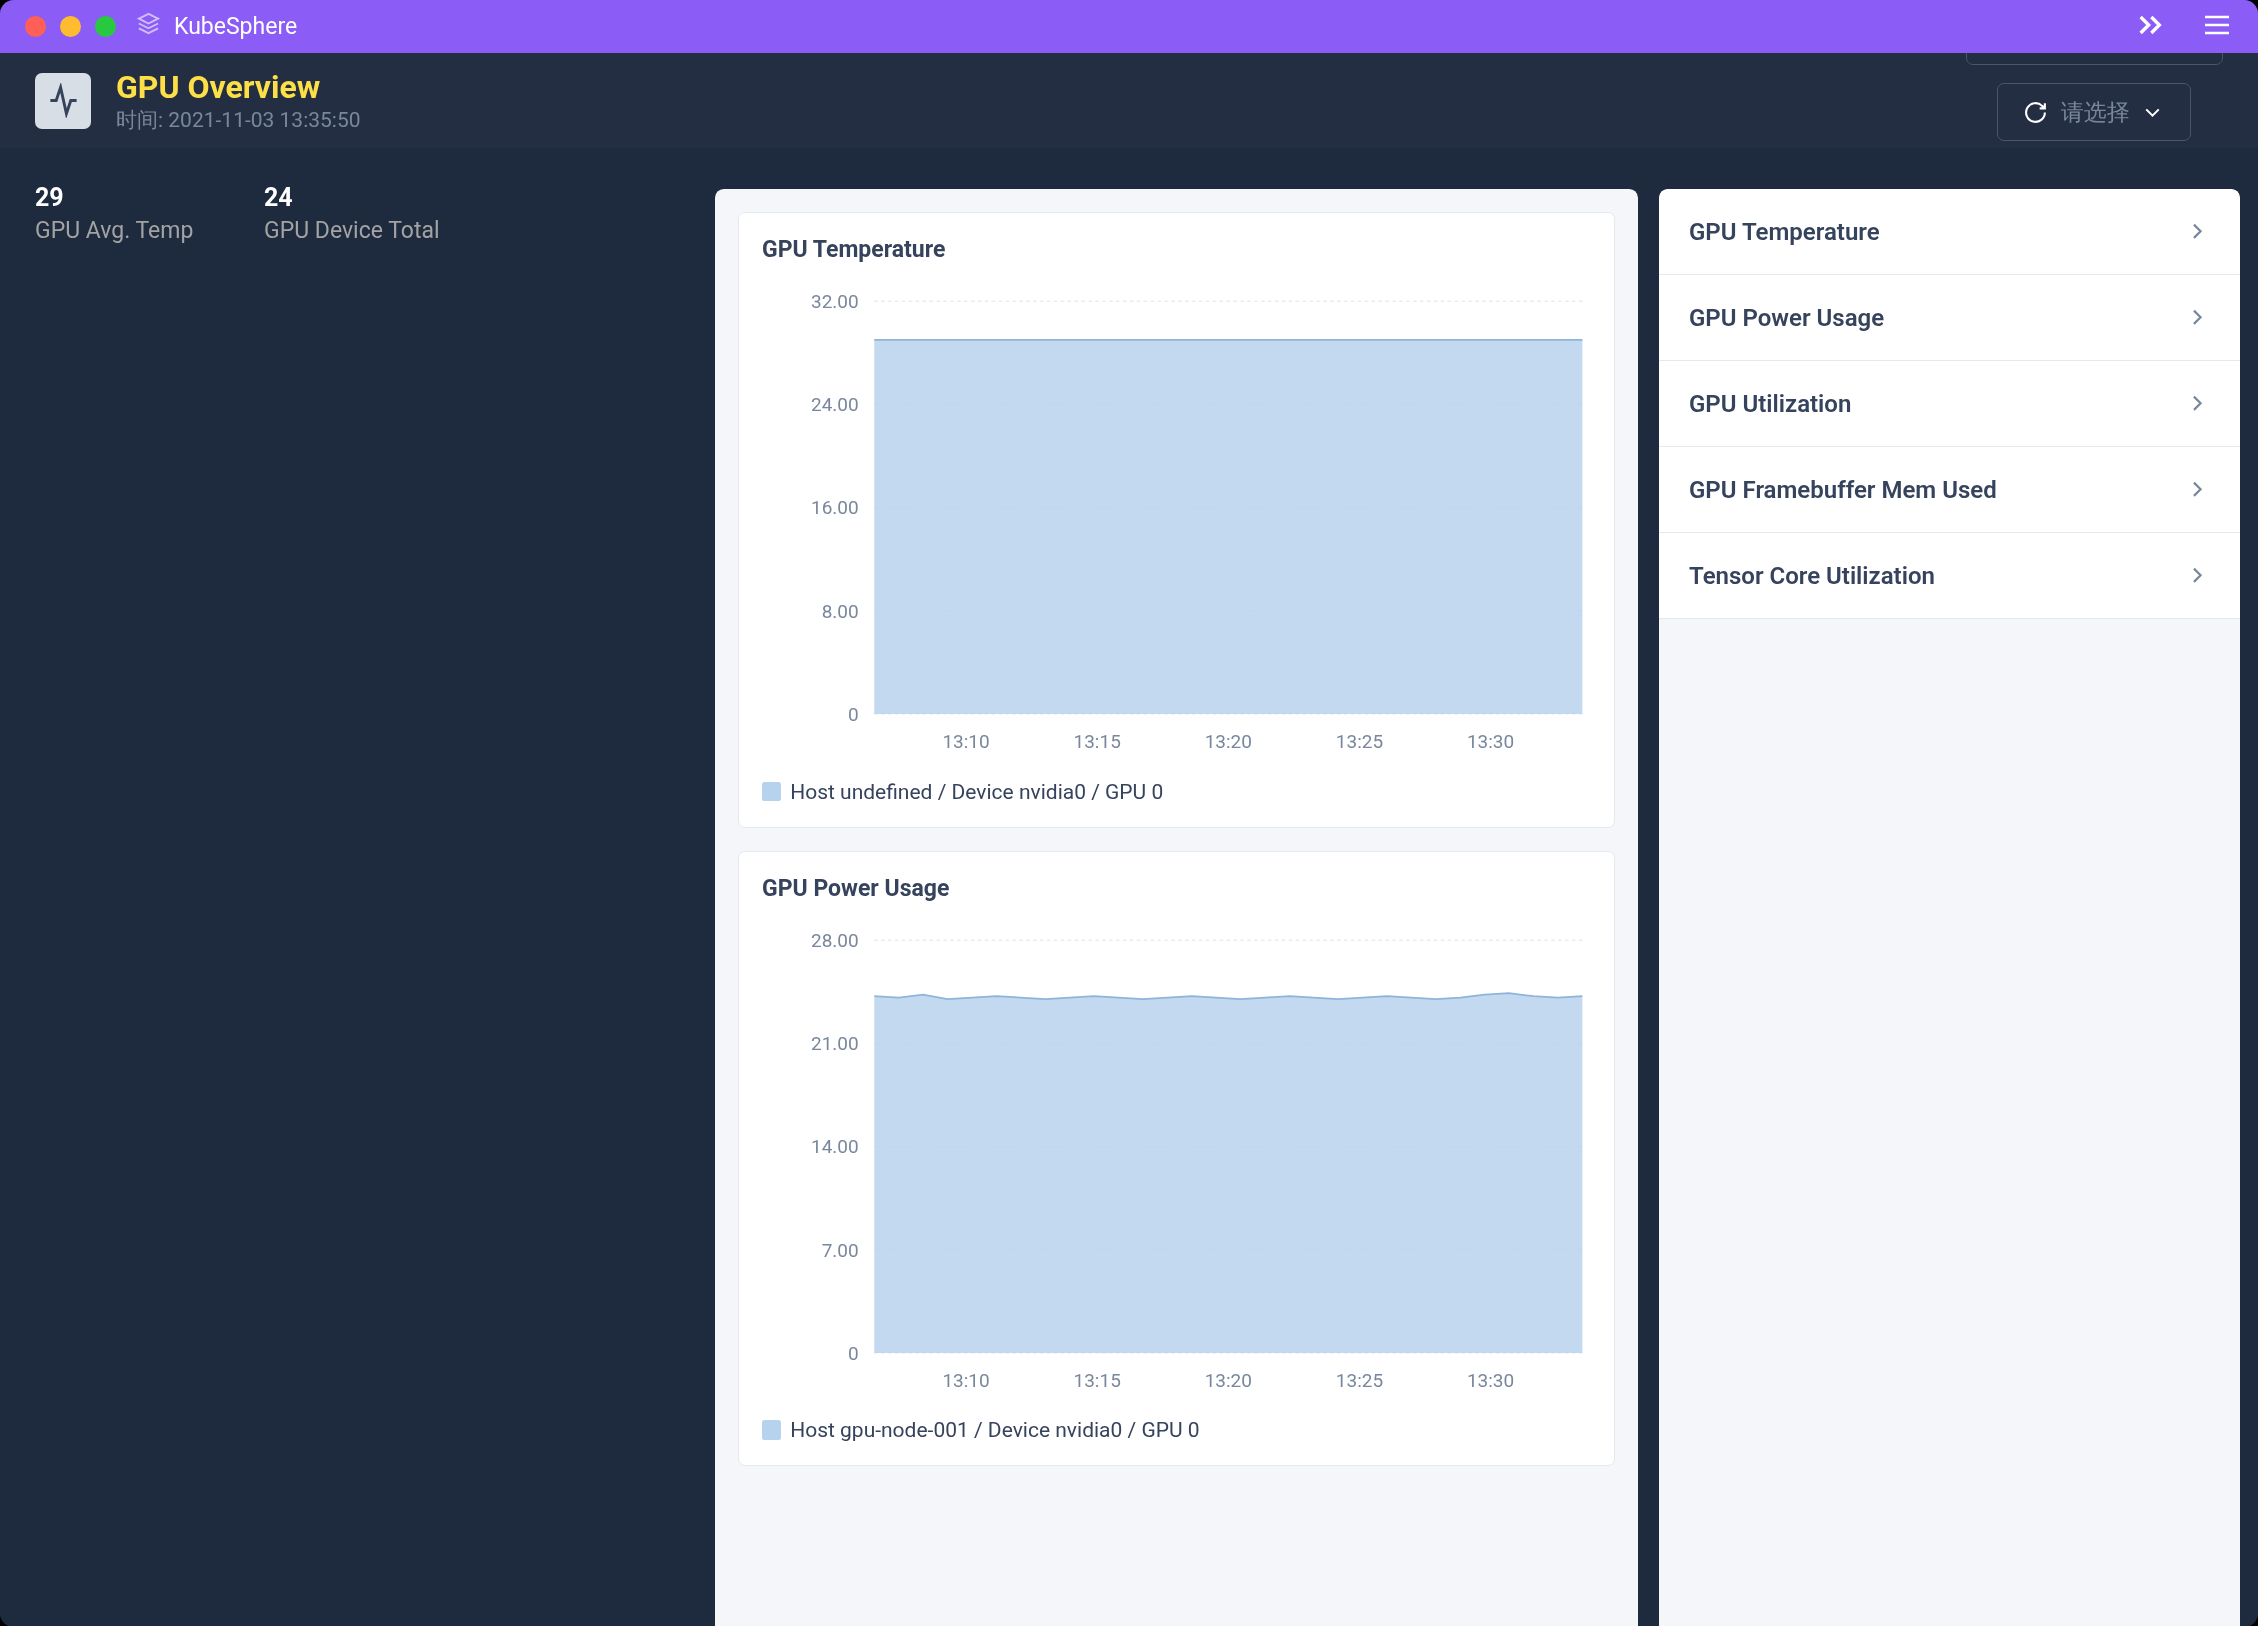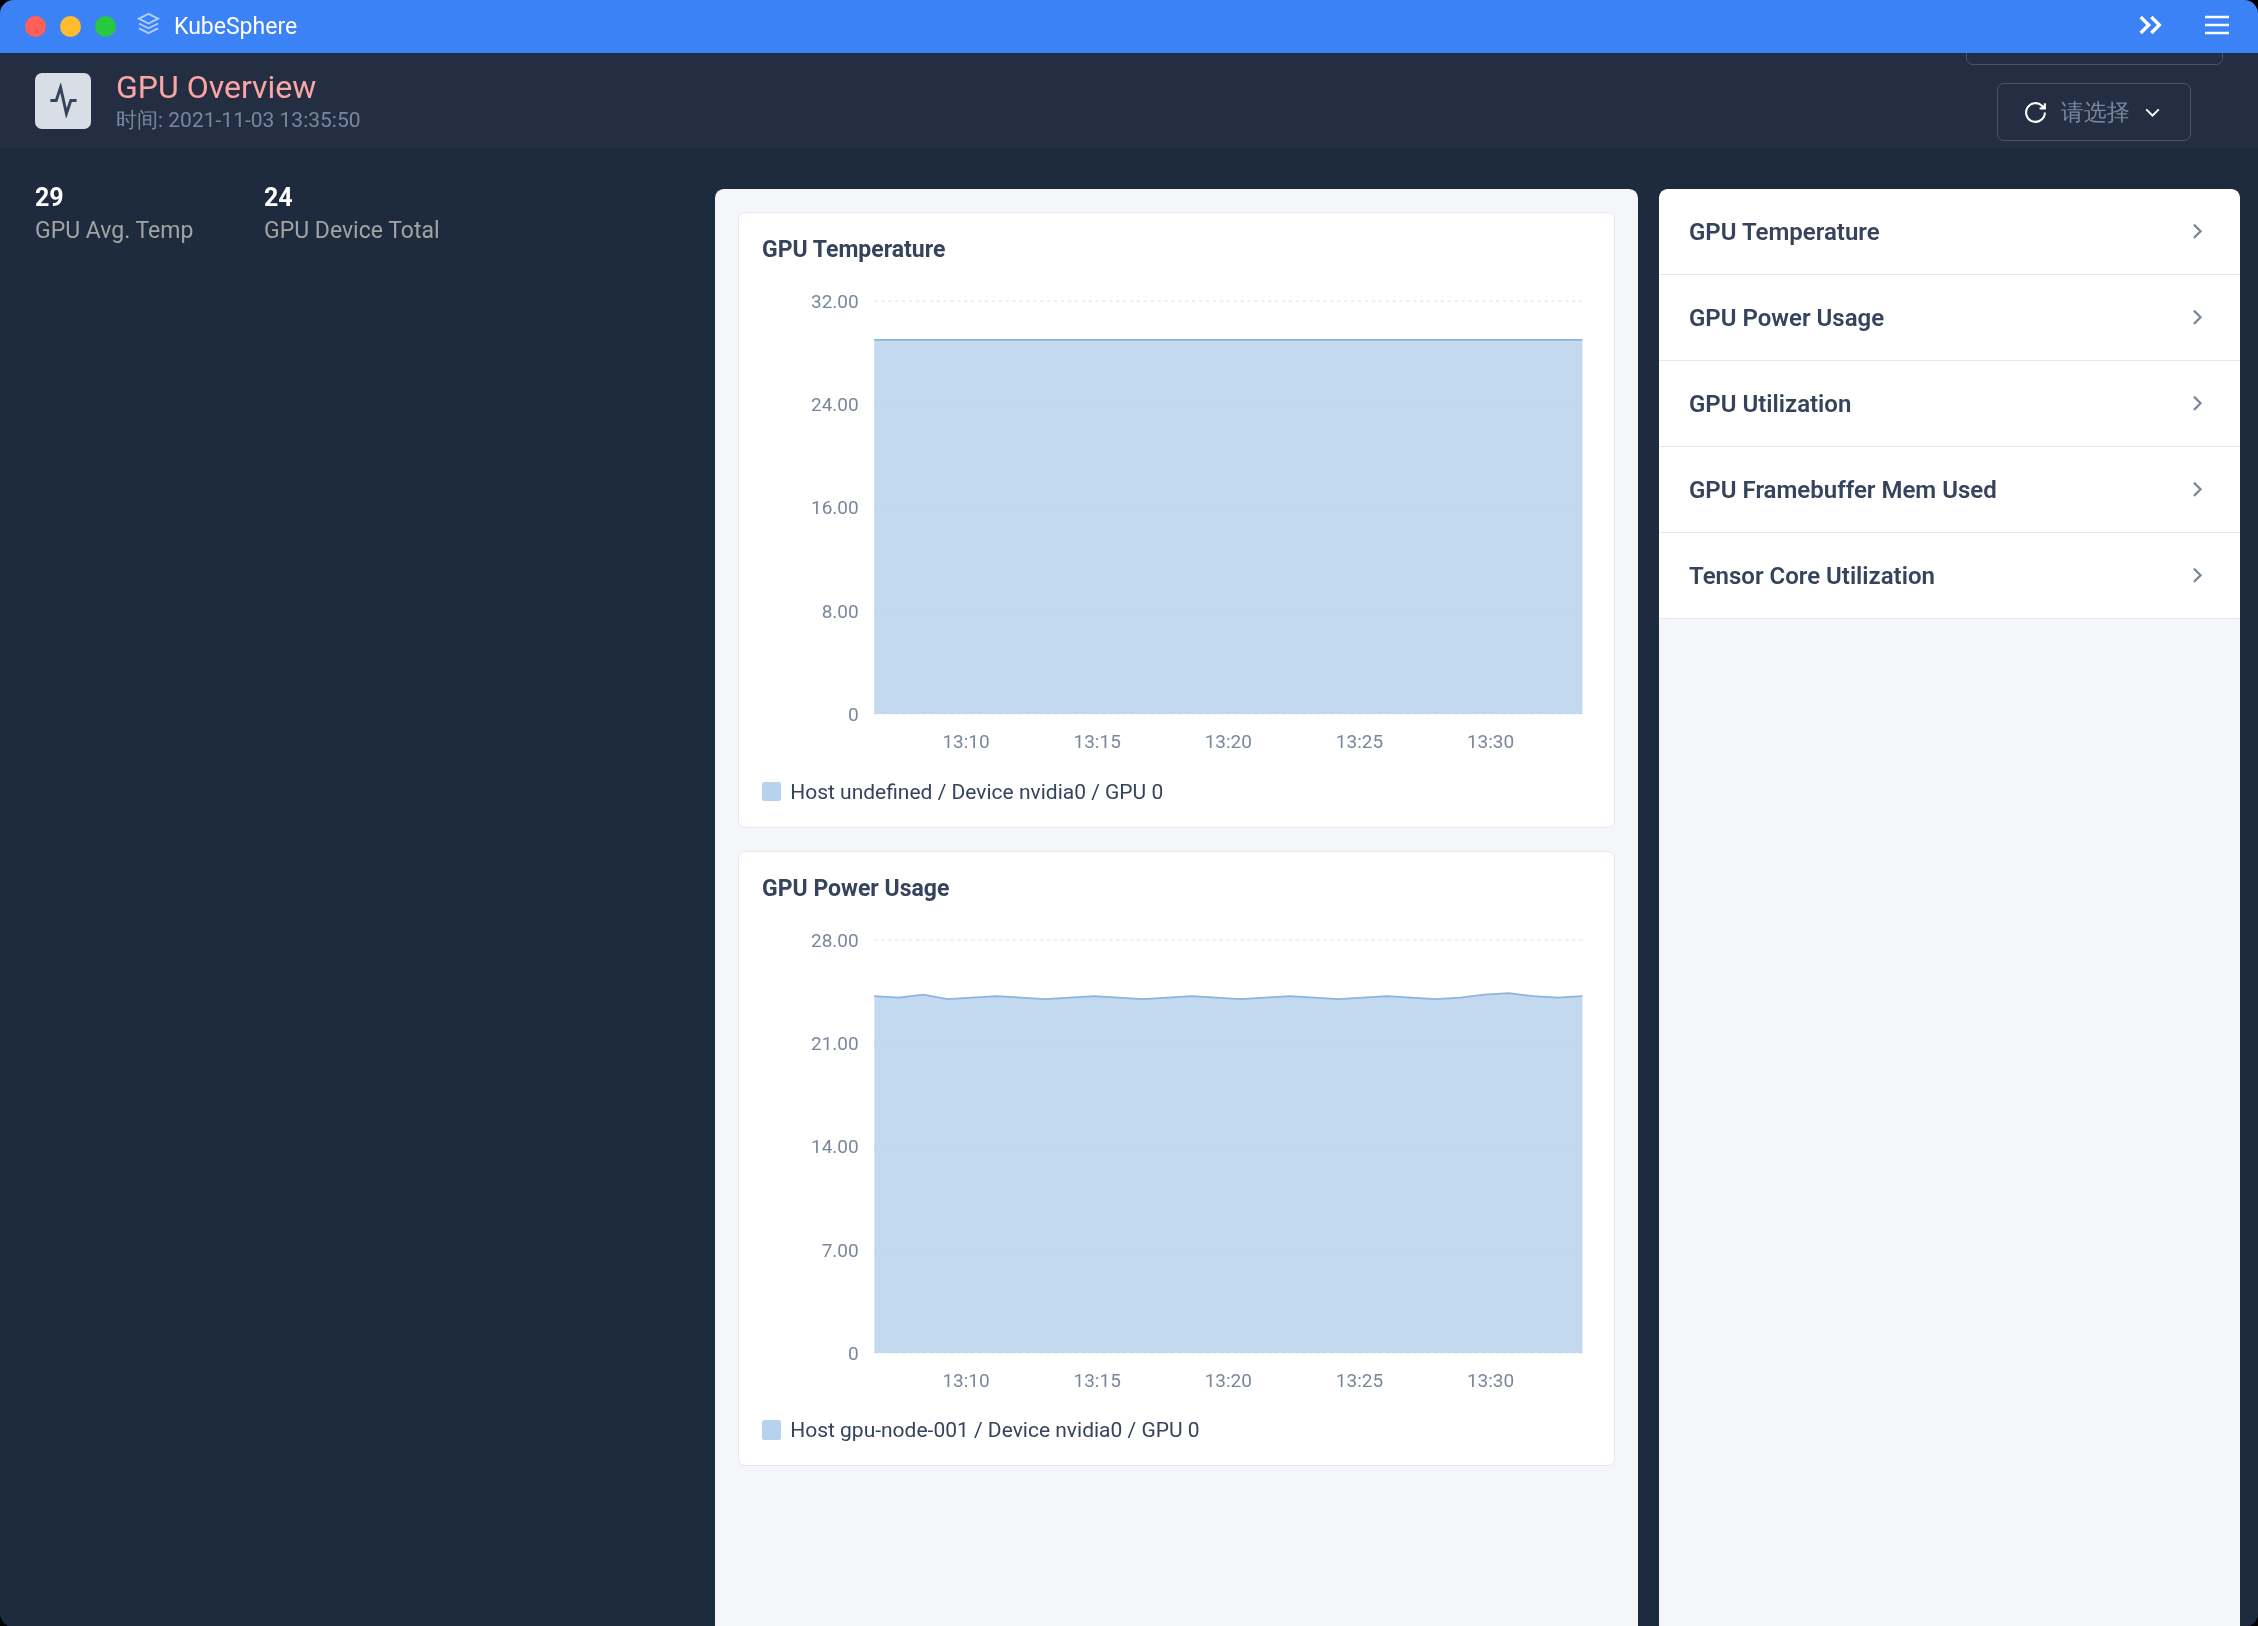--- a/index.html
+++ b/index.html
@@ -14,21 +14,21 @@
     .window {
       width: 2258px;
       height: 1627px;
       background: #1e2a3e;
       border-radius: 14px;
       overflow: hidden;
       position: relative;
     }
     .title-bar {
       height: 53px;
-      background: #3b82f6;
+      background: #8b5cf6;
       display: flex;
       align-items: center;
       padding: 0 25px;
       position: relative;
     }
     .traffic-lights {
       display: flex;
       gap: 14px;
     }
     .traffic-light {
@@ -72,23 +72,23 @@
       height: 56px;
       background: #d8dee5;
       border-radius: 7px;
       display: flex;
       align-items: center;
       justify-content: center;
     }
     .header-icon svg { width: 35px; height: 35px; stroke: #36435c; }
     .header-title-block {}
     .header-title {
-      color: #fca5a5;
+      color: #fde047;
       font-size: 32px;
-      font-weight: 400;
+      font-weight: 700;
       margin-bottom: 0;
     }
     .header-subtitle {
       color: #79879c;
       font-size: 21px;
     }
     .header-actions {
       margin-left: auto;
       display: flex;
       gap: 17.6px;

